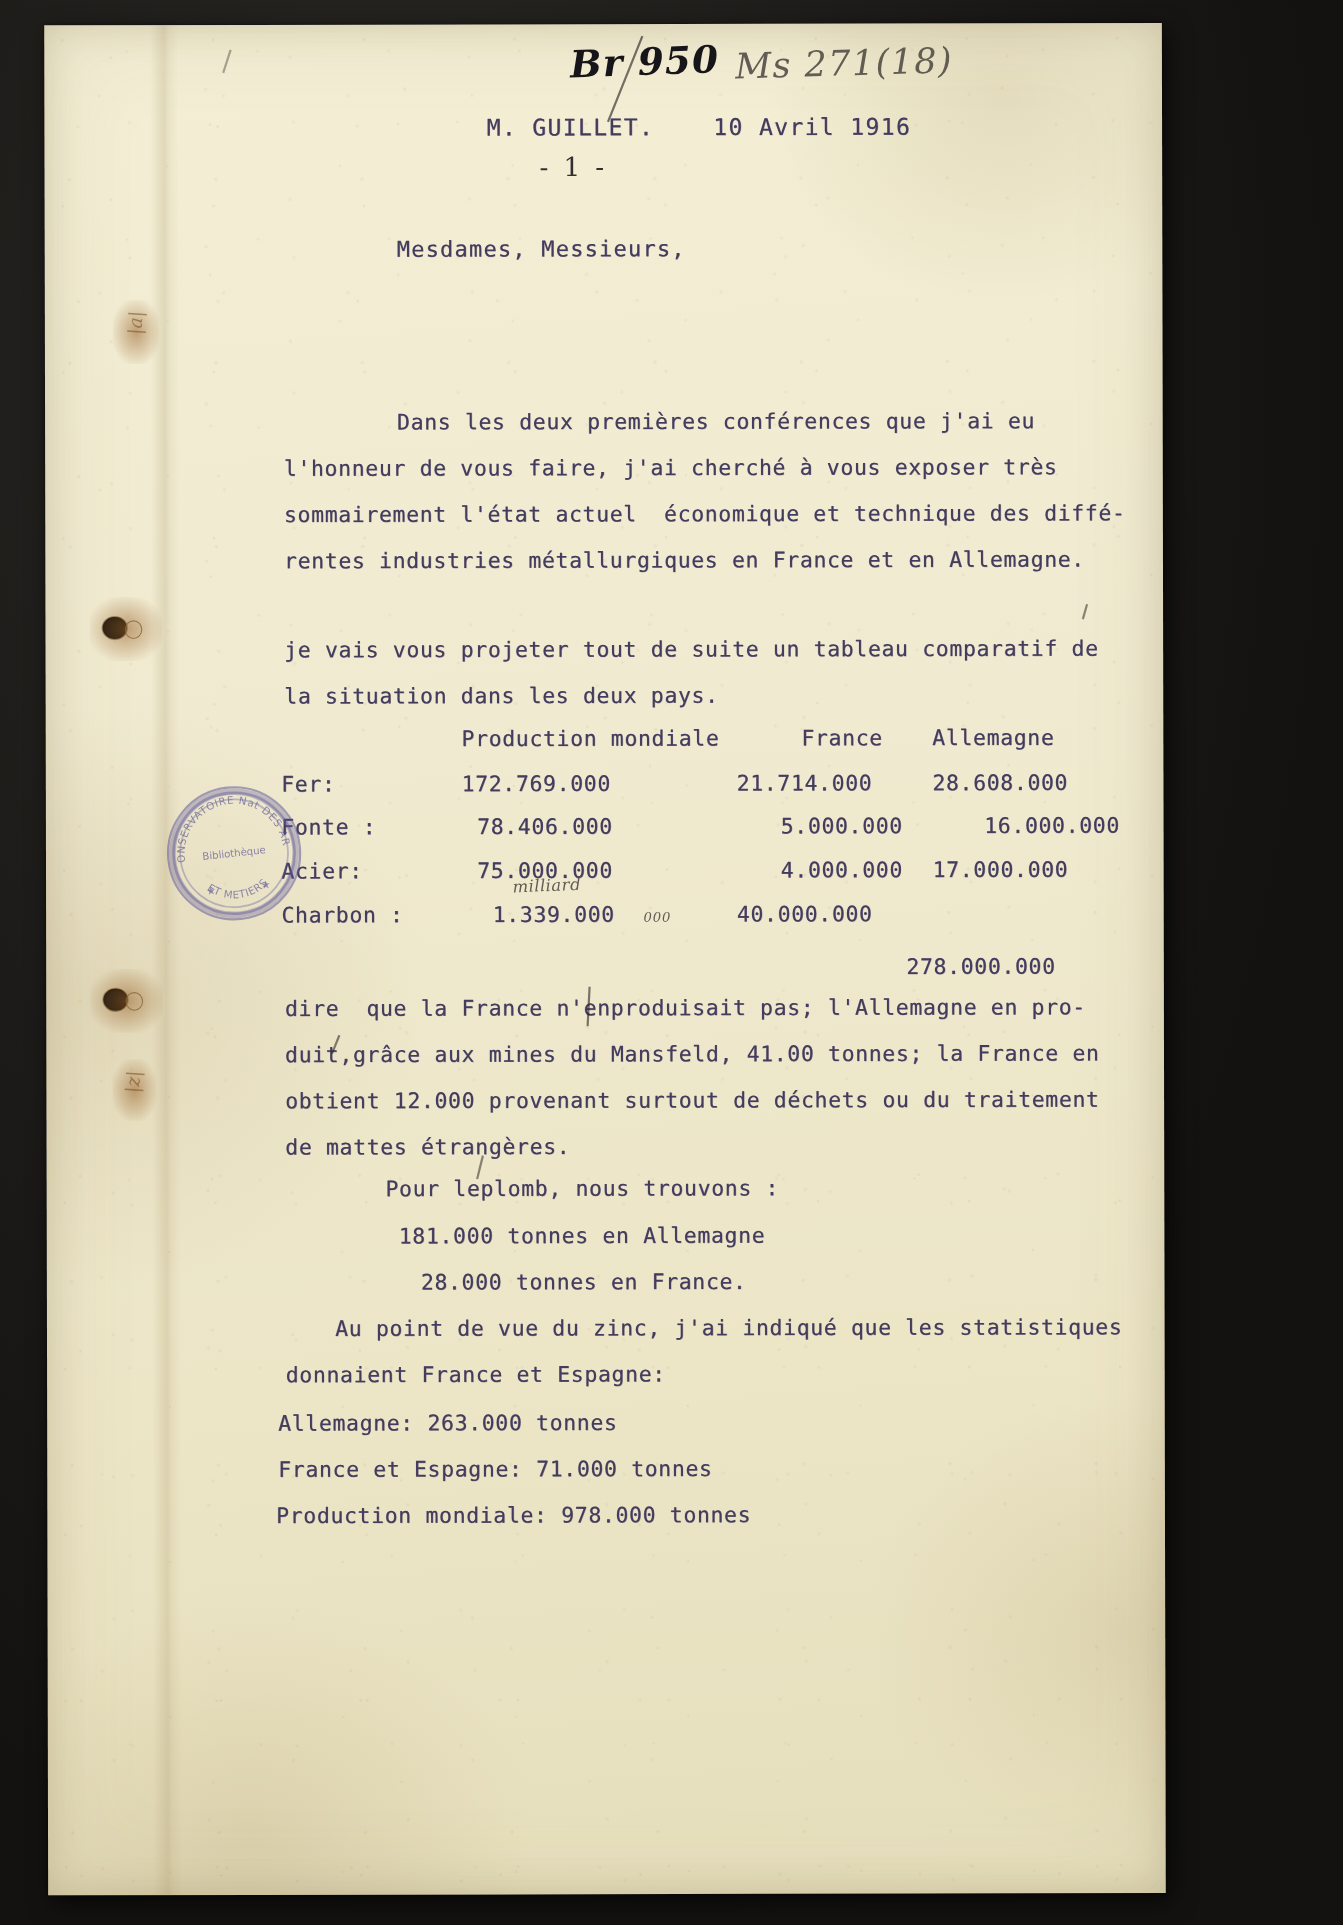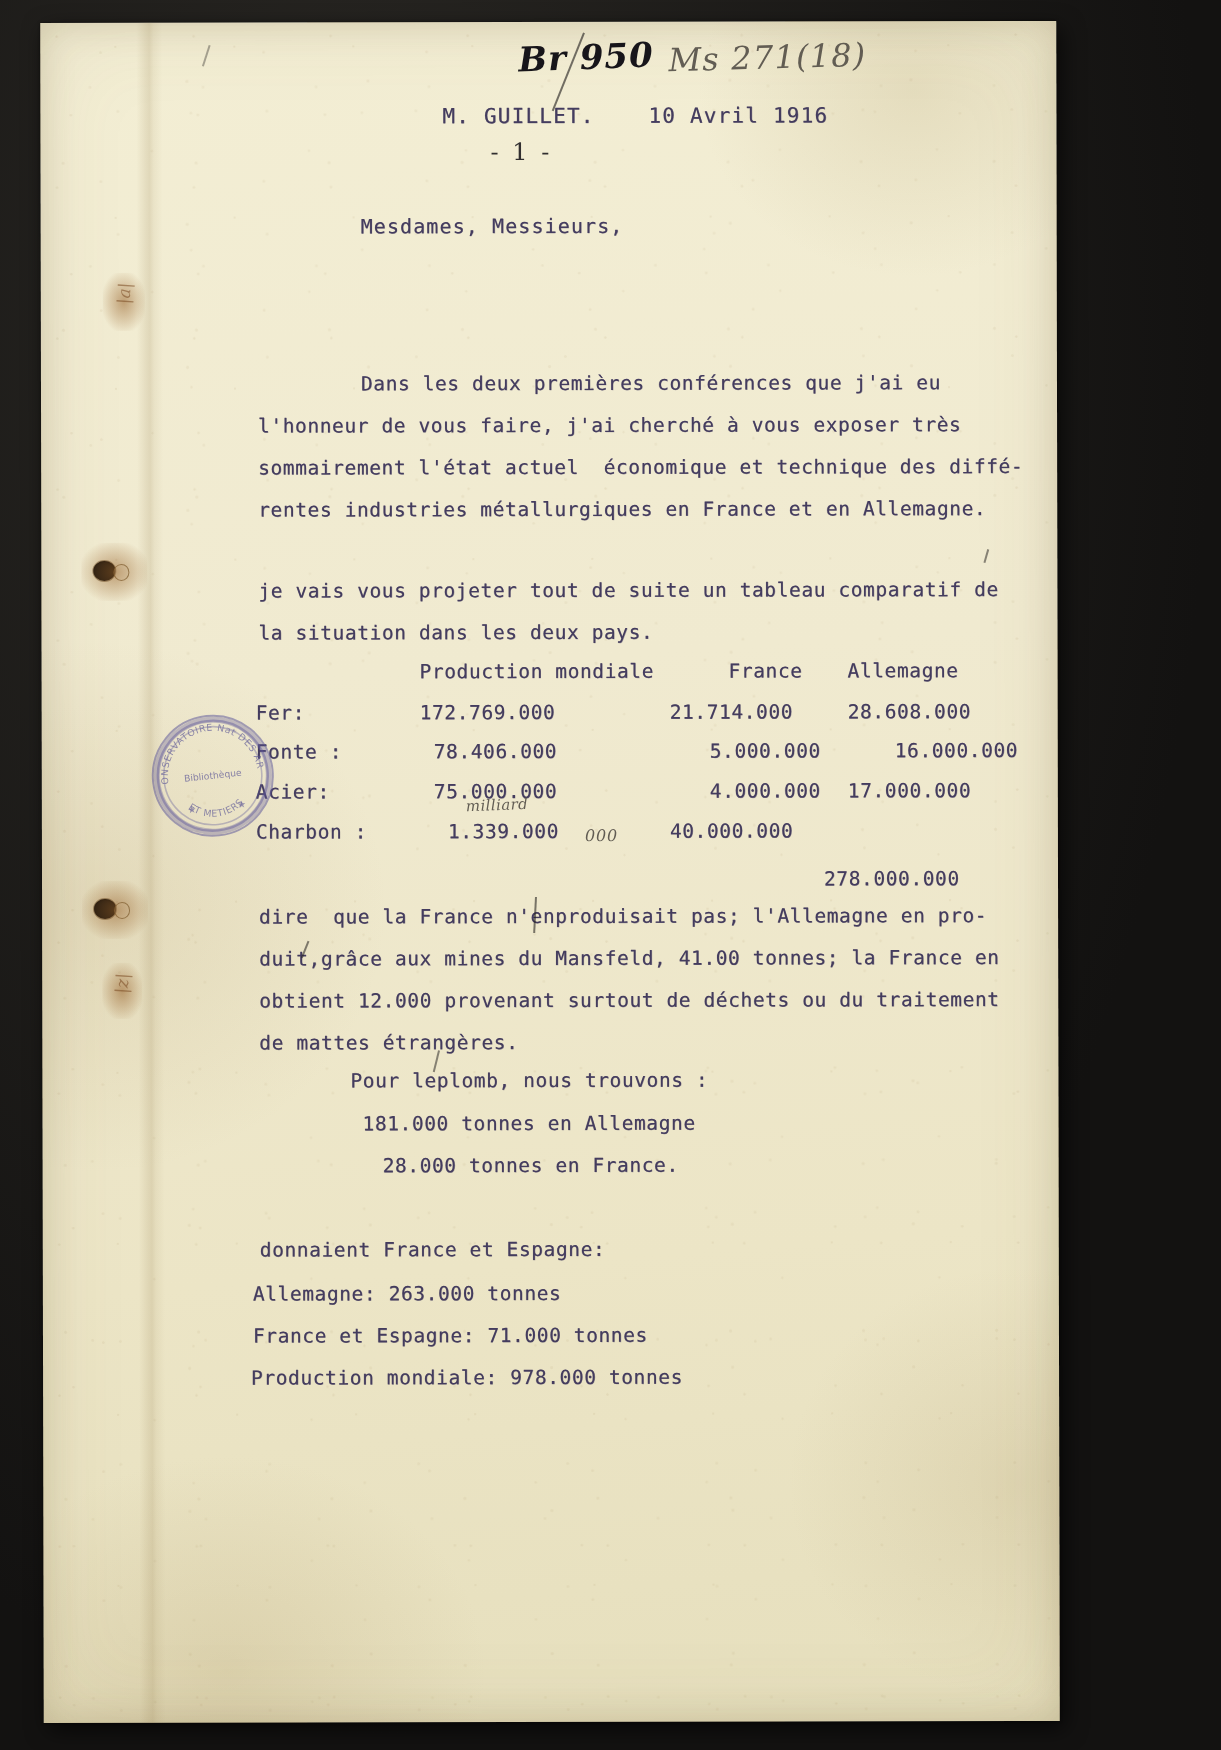--- a/index.html
+++ b/index.html
@@ -245,21 +245,21 @@
       <div class="typed r" style="left:668px; top:760px;">4.000.000</div>
       <div class="typed r" style="left:806px; top:760px;">17.000.000</div>
 
       <div class="typed r" style="left:214px; top:800px;">Charbon :</div>
       <div class="typed r" style="left:406px; top:800px;">1.339.000</div>
       <div class="typed r" style="left:628px; top:800px;">40.000.000</div>
       <div class="typed r" style="left:782px; top:800px;margin-top:48px;">278.000.000</div>
 
       <div class="hand pencil" style="left:424px; top:776px; font-size:15px; letter-spacing:0.4px; transform:rotate(-2deg);">milliard</div>
 
-      <div class="hand pencil" style="left:543px; top:806px; font-size:16px; letter-spacing:0.8px;">000</div>
+      <div class="hand pencil" style="left:543px; top:806px; font-size:12px; letter-spacing:0.8px;">000</div>
     </div>
 
     <div class="stamp" style="left:110px; top:692px;">
       <svg width="118" height="118" viewBox="0 0 118 118" aria-hidden="true">
         <defs>
           <path id="arcOuter" d="M 14,59 A 45,45 0 0 1 104,59"></path>
           <path id="arcLower" d="M 18,59 A 41,41 0 0 0 100,59"></path>
         </defs>
         <circle cx="59" cy="59" r="55" fill="none" stroke="rgba(92,86,154,0.62)" stroke-width="2.3"></circle>
         <circle cx="59" cy="59" r="49" fill="none" stroke="rgba(92,86,154,0.45)" stroke-width="1.6"></circle>
@@ -282,20 +282,21 @@
 
     <div class="stroke" style="left:492px; top:875px; width:2px; height:36px; transform:rotate(3deg); opacity:0.8;"></div>
     <div class="stroke" style="left:262px; top:918px; width:2px; height:18px; transform:rotate(22deg); opacity:0.75;"></div>
 
     <div class="typed" style="left:308px; top:1049px;">Pour leplomb, nous trouvons :</div>
     <div class="typed" style="left:320px; top:1092px;">181.000 tonnes en Allemagne</div>
     <div class="typed" style="left:340px; top:1134px;">28.000 tonnes en France.</div>
 
     <div class="stroke" style="left:393px; top:1028px; width:2px; height:22px; transform:rotate(14deg); opacity:0.7;"></div>
 
+    <div class="typed" style="left:262px; top:1176px;">Au point de vue du zinc, j'ai indiqué que les statistiques</div>
     <div class="typed" style="left:217px; top:1218px;">donnaient France et Espagne:</div>
     <div class="typed" style="left:210px; top:1262px;">Allemagne: 263.000 tonnes</div>
     <div class="typed" style="left:210px; top:1304px;">France et Espagne: 71.000 tonnes</div>
     <div class="typed" style="left:208px; top:1346px;">Production mondiale: 978.000 tonnes</div>
 
   </div>
 
 </div>
 
 </body></html>

